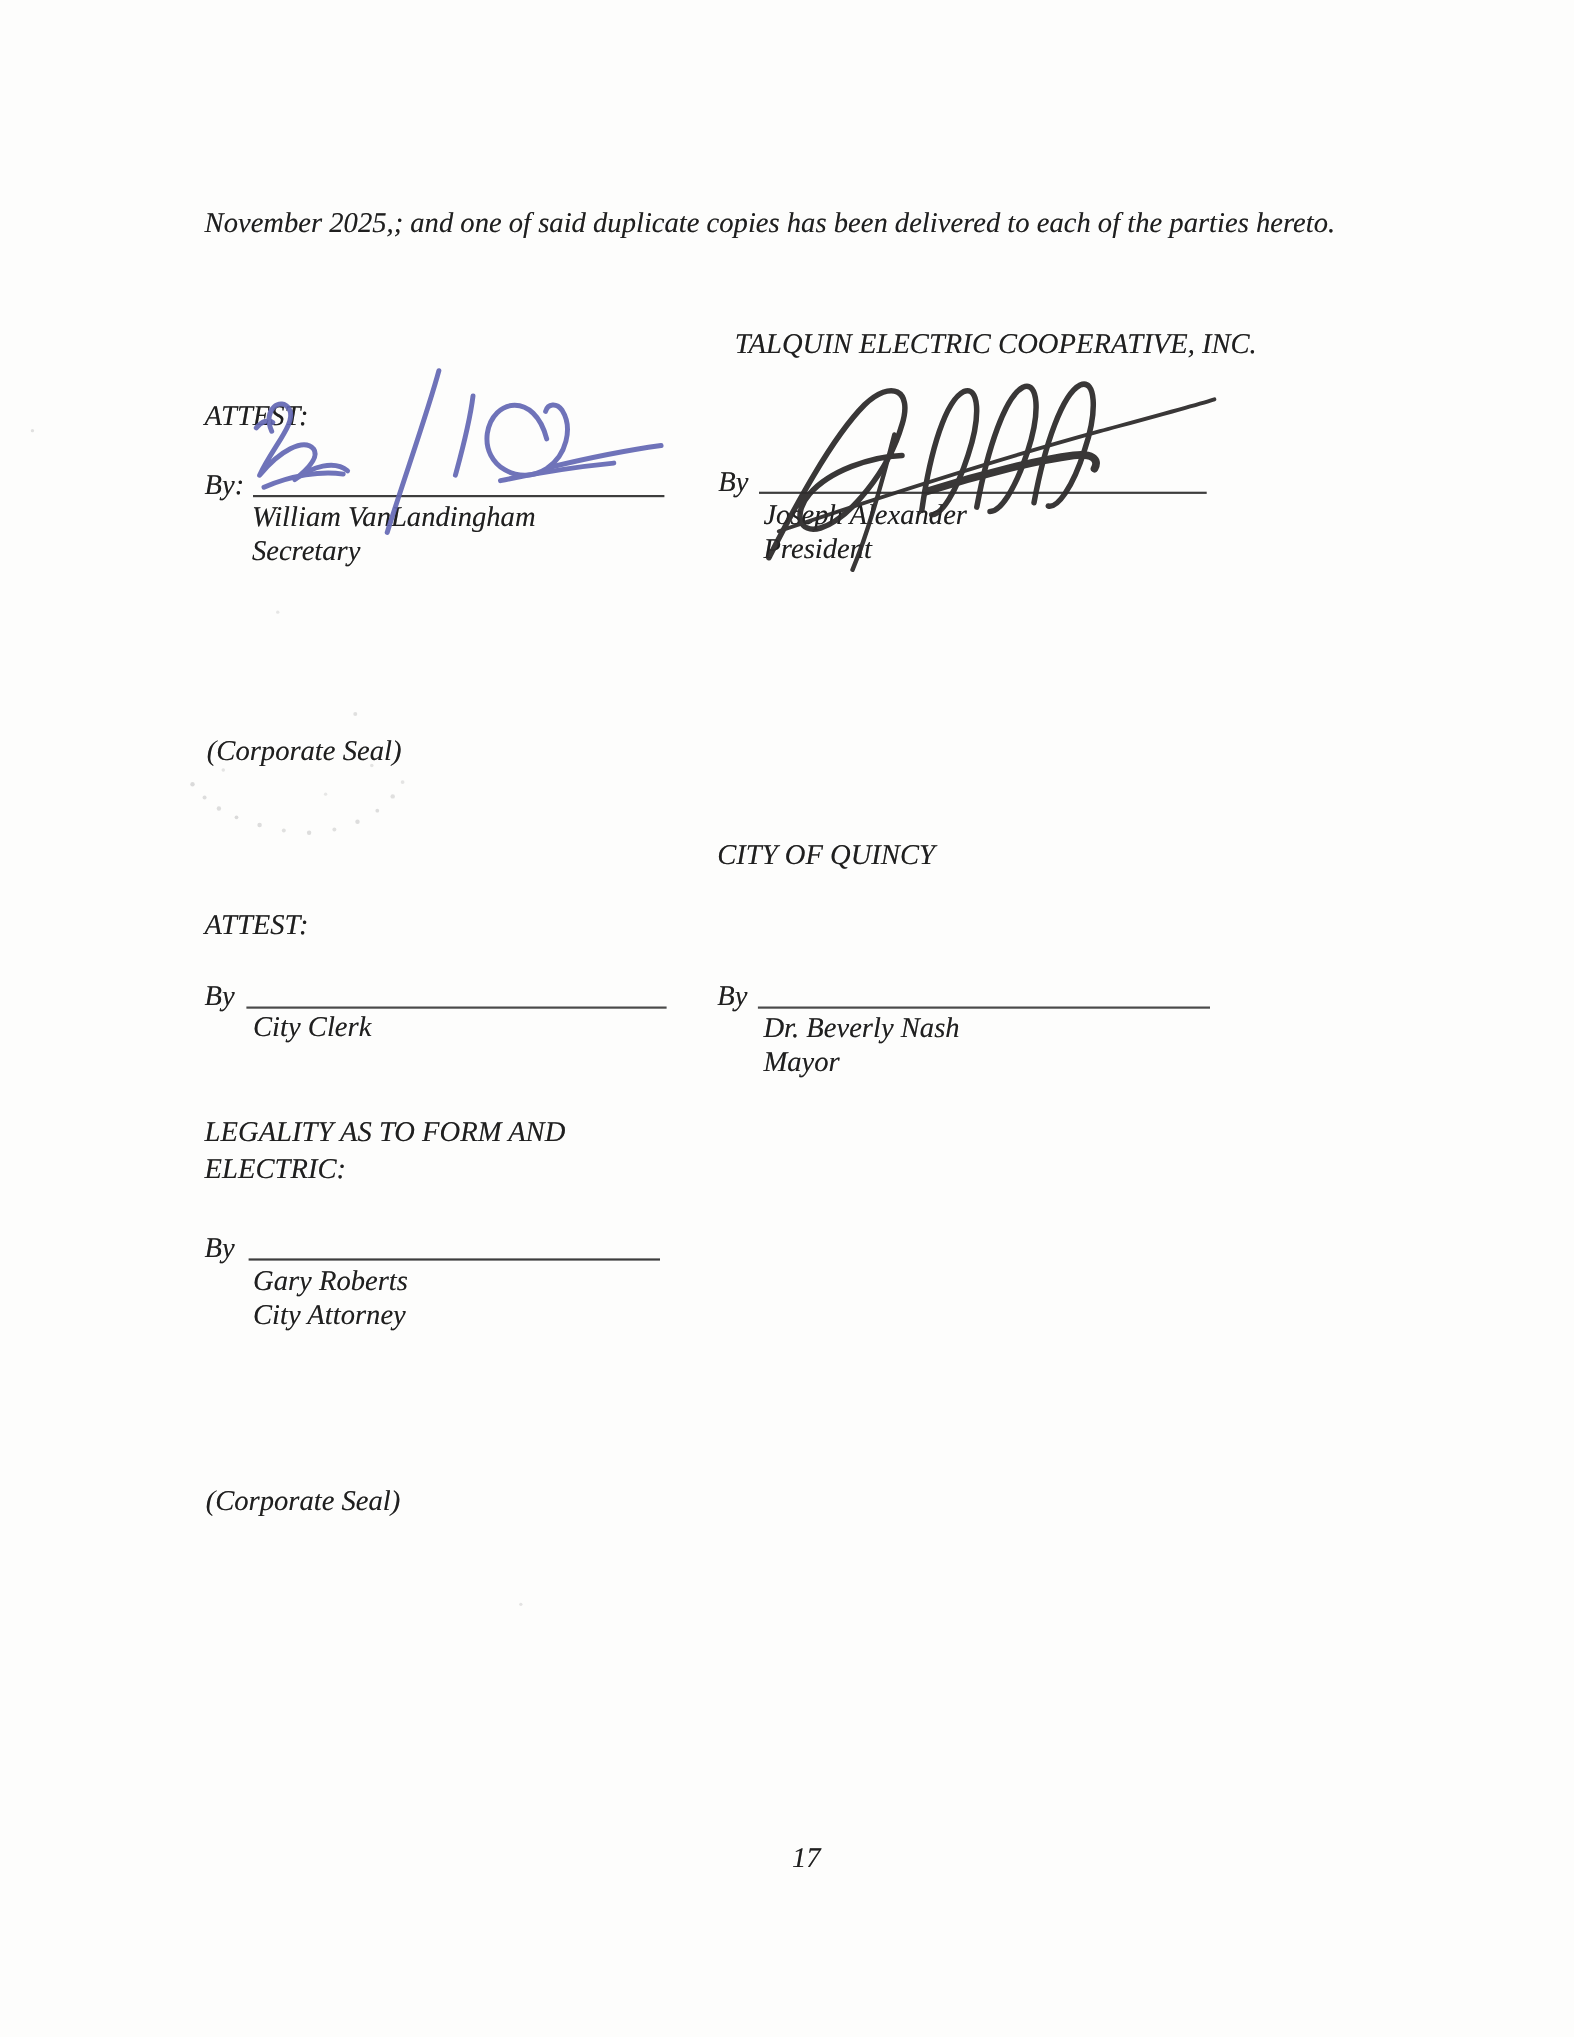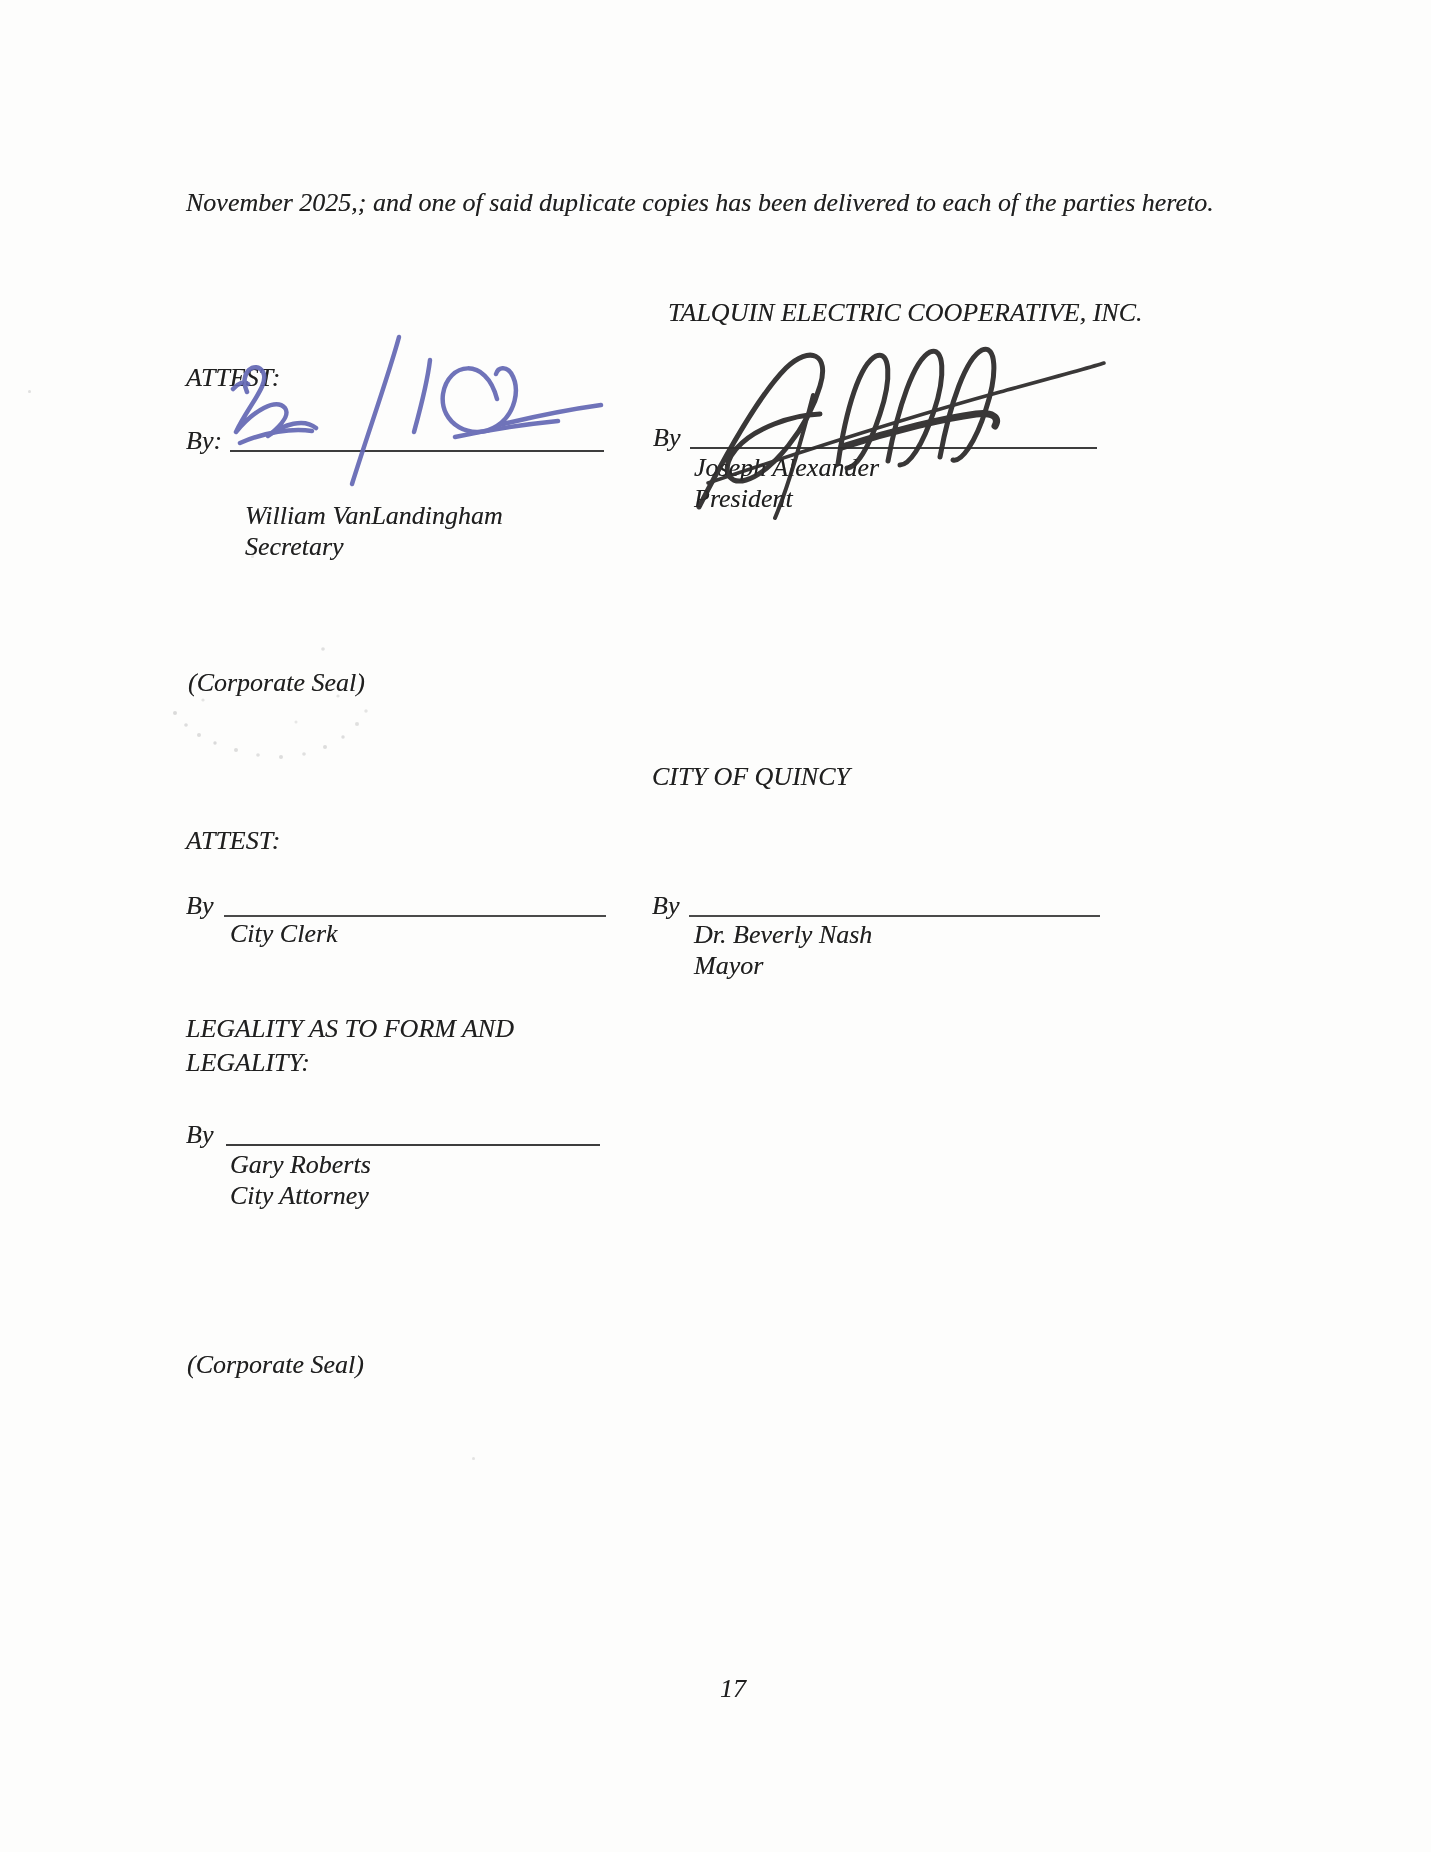--- a/index.html
+++ b/index.html
@@ -37,21 +37,21 @@
 <body>
 
 <div class="txt" style="left:186px;top:188px;">November 2025,; and one of said duplicate copies has been delivered to each of the parties hereto.</div>
 
 <div class="txt" style="left:668px;top:298px;">TALQUIN ELECTRIC COOPERATIVE, INC.</div>
 
 <div class="txt" style="left:186px;top:363px;">ATTEST:</div>
 
 <div class="txt" style="left:186px;top:426px;">By:</div>
 <div class="sigline" style="left:230px;top:450px;width:374px;"></div>
-<div class="txt stack" style="left:245px;top:454px;margin-top:46px;">
+<div class="txt stack" style="left:229px;top:454px;">
   <div>William VanLandingham</div>
   <div>Secretary</div>
 </div>
 
 <div class="txt" style="left:653px;top:423px;">By</div>
 <div class="sigline" style="left:690px;top:447px;width:407px;"></div>
 <div class="txt stack" style="left:694px;top:452px;">
   <div>Joseph Alexander</div>
   <div>President</div>
 </div>
@@ -68,21 +68,21 @@
 
 <div class="txt" style="left:652px;top:891px;">By</div>
 <div class="sigline faded" style="left:689px;top:915px;width:411px;"></div>
 <div class="txt stack" style="left:694px;top:919px;">
   <div>Dr. Beverly Nash</div>
   <div>Mayor</div>
 </div>
 
 <div class="txt" style="left:186px;top:1012px;line-height:34px;">
   <div>LEGALITY AS TO FORM AND</div>
-  <div>LEGALITY:</div>
+  <div>ELECTRIC:</div>
 </div>
 
 <div class="txt" style="left:186px;top:1120px;">By</div>
 <div class="sigline" style="left:226px;top:1144px;width:374px;"></div>
 <div class="txt stack" style="left:230px;top:1149px;">
   <div>Gary Roberts</div>
   <div>City Attorney</div>
 </div>
 
 <div class="txt" style="left:187px;top:1350px;">(Corporate Seal)</div>

